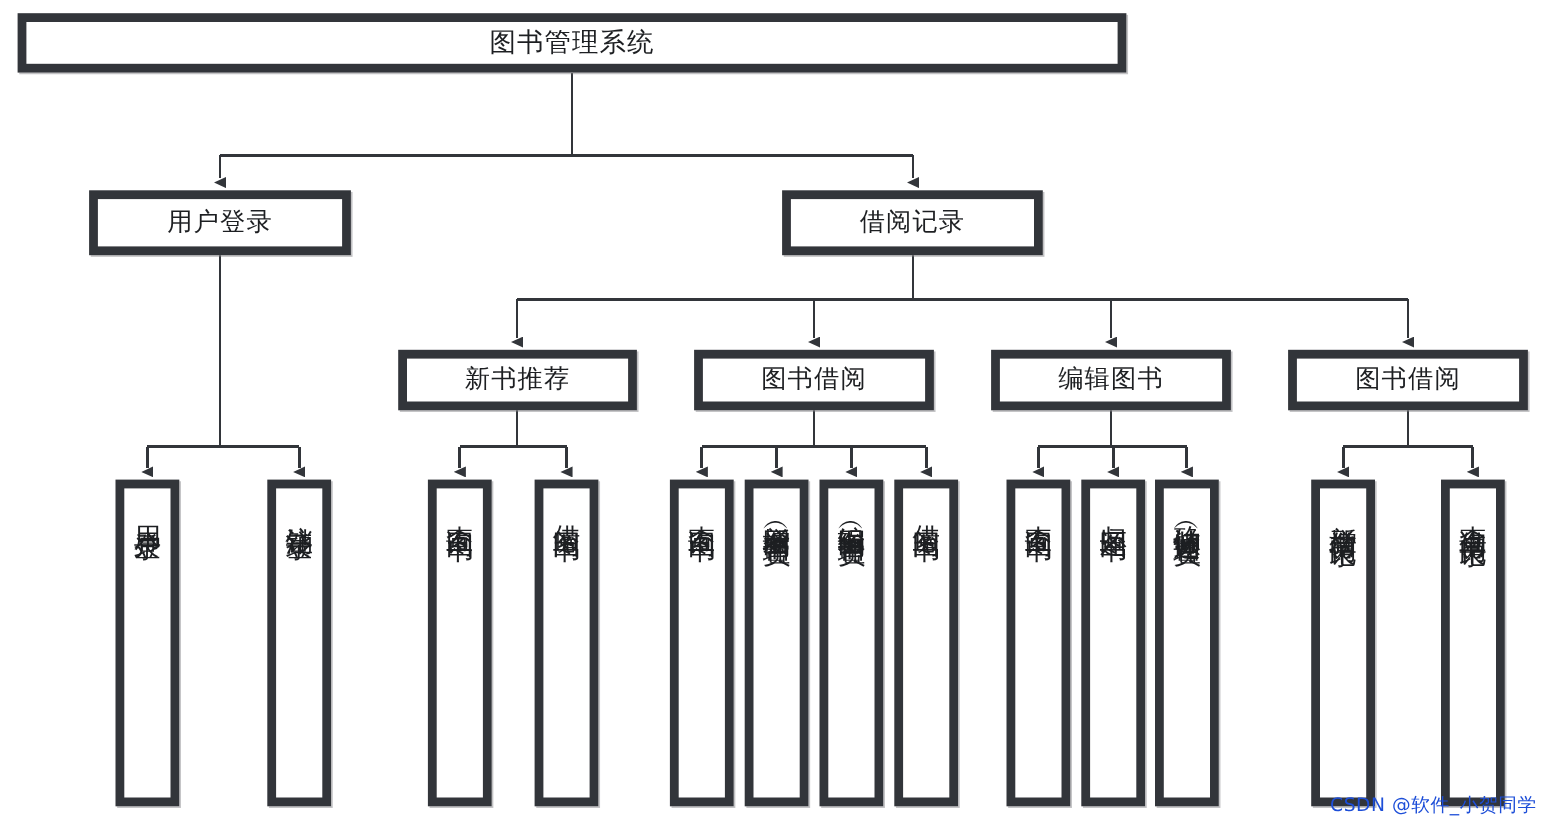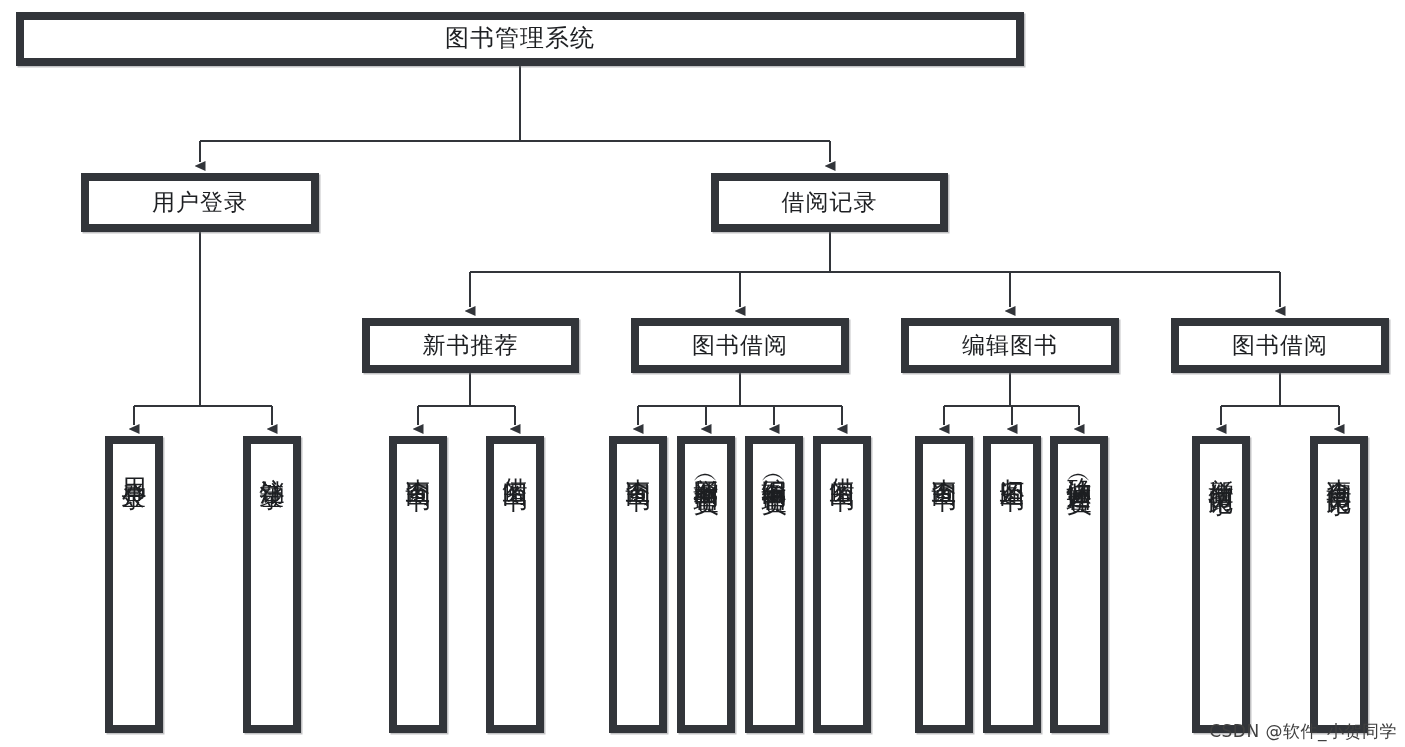--- a/index.html
+++ b/index.html
@@ -65,21 +65,21 @@
   }
   .node.v.tall .label {
     font-size: 25px;
     letter-spacing: 2px;
   }
   .watermark {
     position: absolute;
     right: 8px;
     bottom: 4px;
     font-size: 17px;
-    color: #404040;
+    color: #1d4ed8;
     letter-spacing: 0.5px;
     white-space: nowrap;
     font-family: "DejaVu Sans", "Liberation Sans", sans-serif;
   }
 </style>
 </head>
 <body>
 
 <div id="canvas" style="background: rgb(255, 255, 255);">
 

